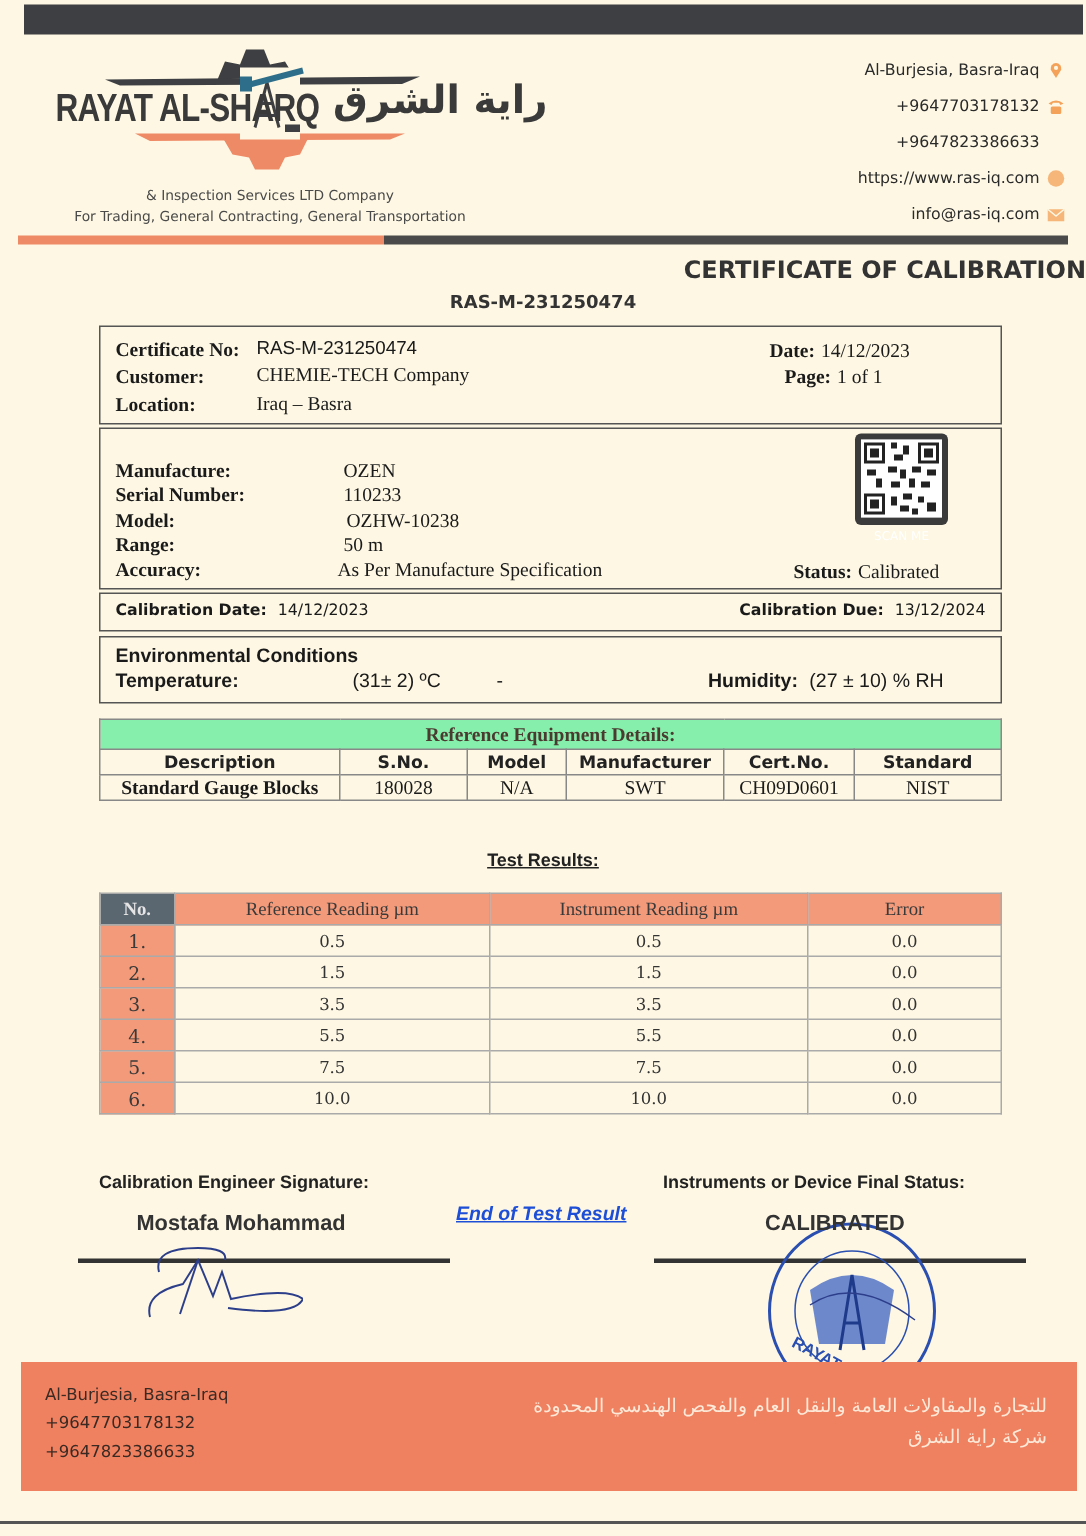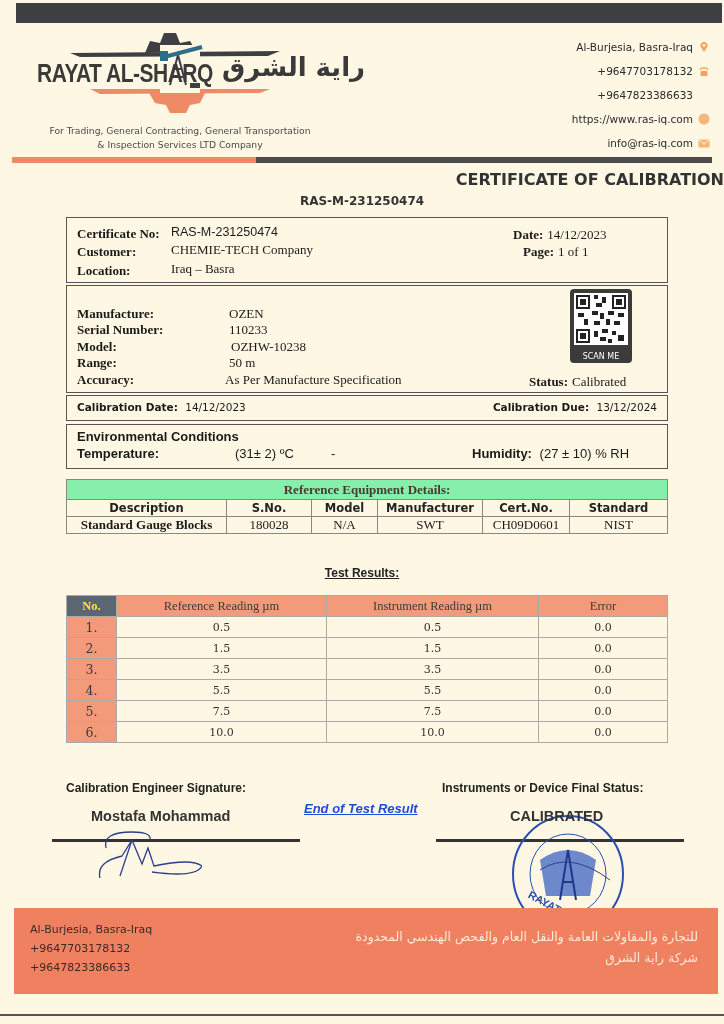--- a/index.html
+++ b/index.html
@@ -28,37 +28,37 @@
   .box3 { left: 66px; top: 395px; width: 602px; height: 26px; }
   .box4 { left: 66px; top: 424px; width: 602px; height: 45px; }
 
   .lbl { font-weight: bold; font-size: 13px; }
   .val { font-size: 13px; }
   .row { position: absolute; white-space: nowrap; }
 
   .sans { font-family: "DejaVu Sans", sans-serif; }
   .arial { font-family: "Liberation Sans", sans-serif; }
 
-  .qr { left: 570px; top: 289px; width: 62px; height: 74px; background: #3b3b3b; border-radius: 4px; padding: 4px; }
+  .qr { left: 570px; top: 289px; width: 62px; height: 61px; background: #3b3b3b; border-radius: 4px; padding: 4px; }
   .qr-inner { width: 54px; height: 52px; background: #fff; }
   .qr-label { color: #fff; font-family: "DejaVu Sans", sans-serif; font-size: 8px; text-align: center; margin-top: 3px; }
 
   
   table { border-collapse: collapse; }
   .ref { left: 66px; top: 479px; width: 602px; }
   .ref td, .ref th { border: 1px solid #888; height: 17px; text-align: center; font-size: 13px; }
   .ref .ref-head { background: #86efac; color: #4a3a30; font-weight: bold; font-size: 13px; height: 20px; }
   .ref .colh th { font-family: "DejaVu Sans", sans-serif; font-weight: bold; font-size: 11.5px; color: #222; }
 
   .tr-title { left: 0; top: 566px; width: 724px; text-align: center; font-family: "Liberation Sans", sans-serif; font-weight: bold; font-size: 12px; text-decoration: underline; color: #222; }
 
   .res { left: 66px; top: 595px; width: 602px; }
   .res td, .res th { border: 1px solid #aaa; height: 21px; text-align: center; font-family: "DejaVu Serif", serif; font-size: 11px; color: #333; }
   .res th { background: #f39a7a; font-weight: normal; font-size: 12.5px; color: #3a3a3a; font-family: "Liberation Serif", serif; }
-  .res th.noh { background: #5a6670; color: #fde047; font-weight: bold; }
+  .res th.noh { background: #5a6670; color: #e5e5e5; font-weight: bold; }
   .res td.no { background: #f39a7a; font-size: 12.5px; color: #3a3a3a; }
 
   .sig-label { left: 66px; top: 781px; font-family: "Liberation Sans", sans-serif; font-weight: bold; font-size: 12px; color: #222; }
   .fin-label { left: 442px; top: 781px; font-family: "Liberation Sans", sans-serif; font-weight: bold; font-size: 12px; color: #222; }
   .eng-name { left: 91px; top: 808px; font-family: "Liberation Sans", sans-serif; font-weight: bold; font-size: 14.5px; color: #333; }
   .end-note { left: 304px; top: 801px; font-family: "Liberation Sans", sans-serif; font-style: italic; font-weight: bold; font-size: 13px; text-decoration: underline; color: #1d4ed8; }
   .calibrated { left: 510px; top: 808px; font-family: "Liberation Sans", sans-serif; font-weight: bold; font-size: 14.5px; color: #333; }
   .line-left { left: 52px; top: 839px; width: 248px; height: 3px; background: #333; }
   .line-right { left: 436px; top: 839px; width: 248px; height: 3px; background: #333; }
 
@@ -82,22 +82,22 @@
 
   <rect x="130" y="20" width="40" height="48" fill="#fdf7e3"></rect>
   <path d="M140 60 L148 30 L156 60 M142 52 L154 52 M144 44 L152 44" stroke="#3e3f42" stroke-width="2" fill="none"></path>
   <path d="M134 32 L172 22" stroke="#2e6e8a" stroke-width="4"></path>
   <rect x="130" y="26" width="8" height="10" fill="#2e6e8a"></rect>
   <rect x="160" y="58" width="10" height="5" fill="#3e3f42"></rect>
 </svg>
 <div class="abs logo-en">RAYAT AL-SHARQ</div>
 <div class="abs logo-ar">راية الشرق</div>
 <div class="abs tagline">
+  <div>&amp; Inspection Services LTD Company</div>
   <div>For Trading, General Contracting, General Transportation</div>
-  <div>&amp; Inspection Services LTD Company</div>
 </div>
 
 <div class="abs contact">
   <div class="contact-row">
     <span>Al-Burjesia, Basra-Iraq</span>
     <svg class="cicon" viewBox="0 0 12 12">
         <path d="M6 11 L2.5 5.5 A3.6 3.6 0 1 1 9.5 5.5 Z" fill="#f4a25a"></path>
         <circle cx="6" cy="4.3" r="1.4" fill="#fdf7e3"></circle>
       </svg>
   </div>

